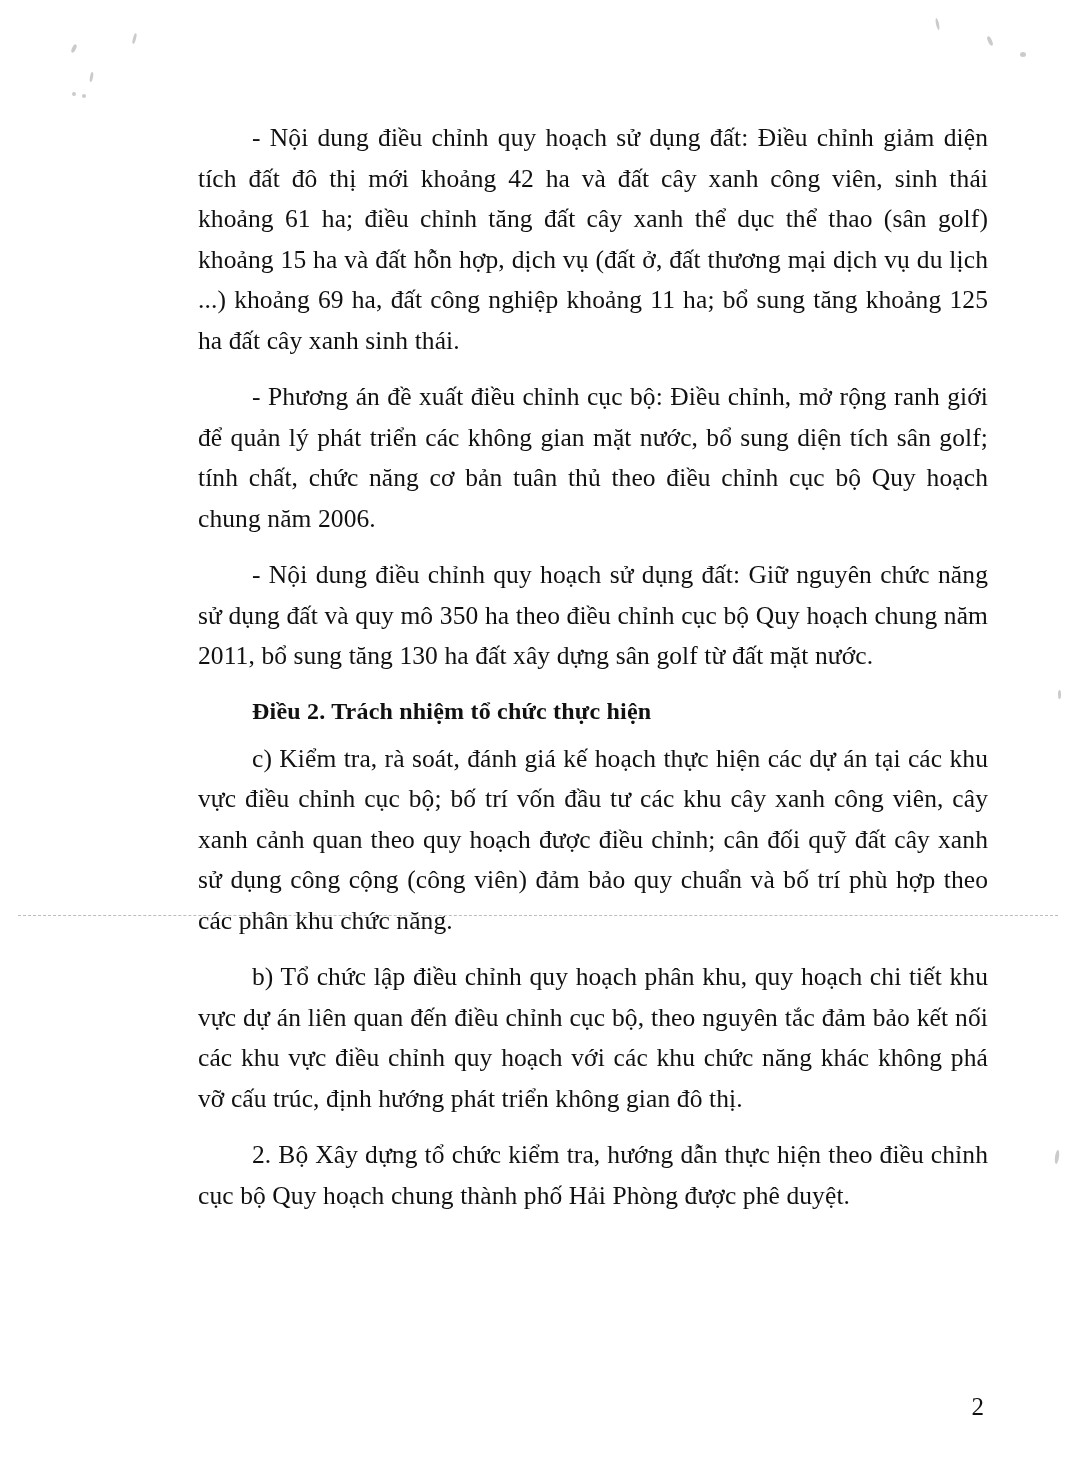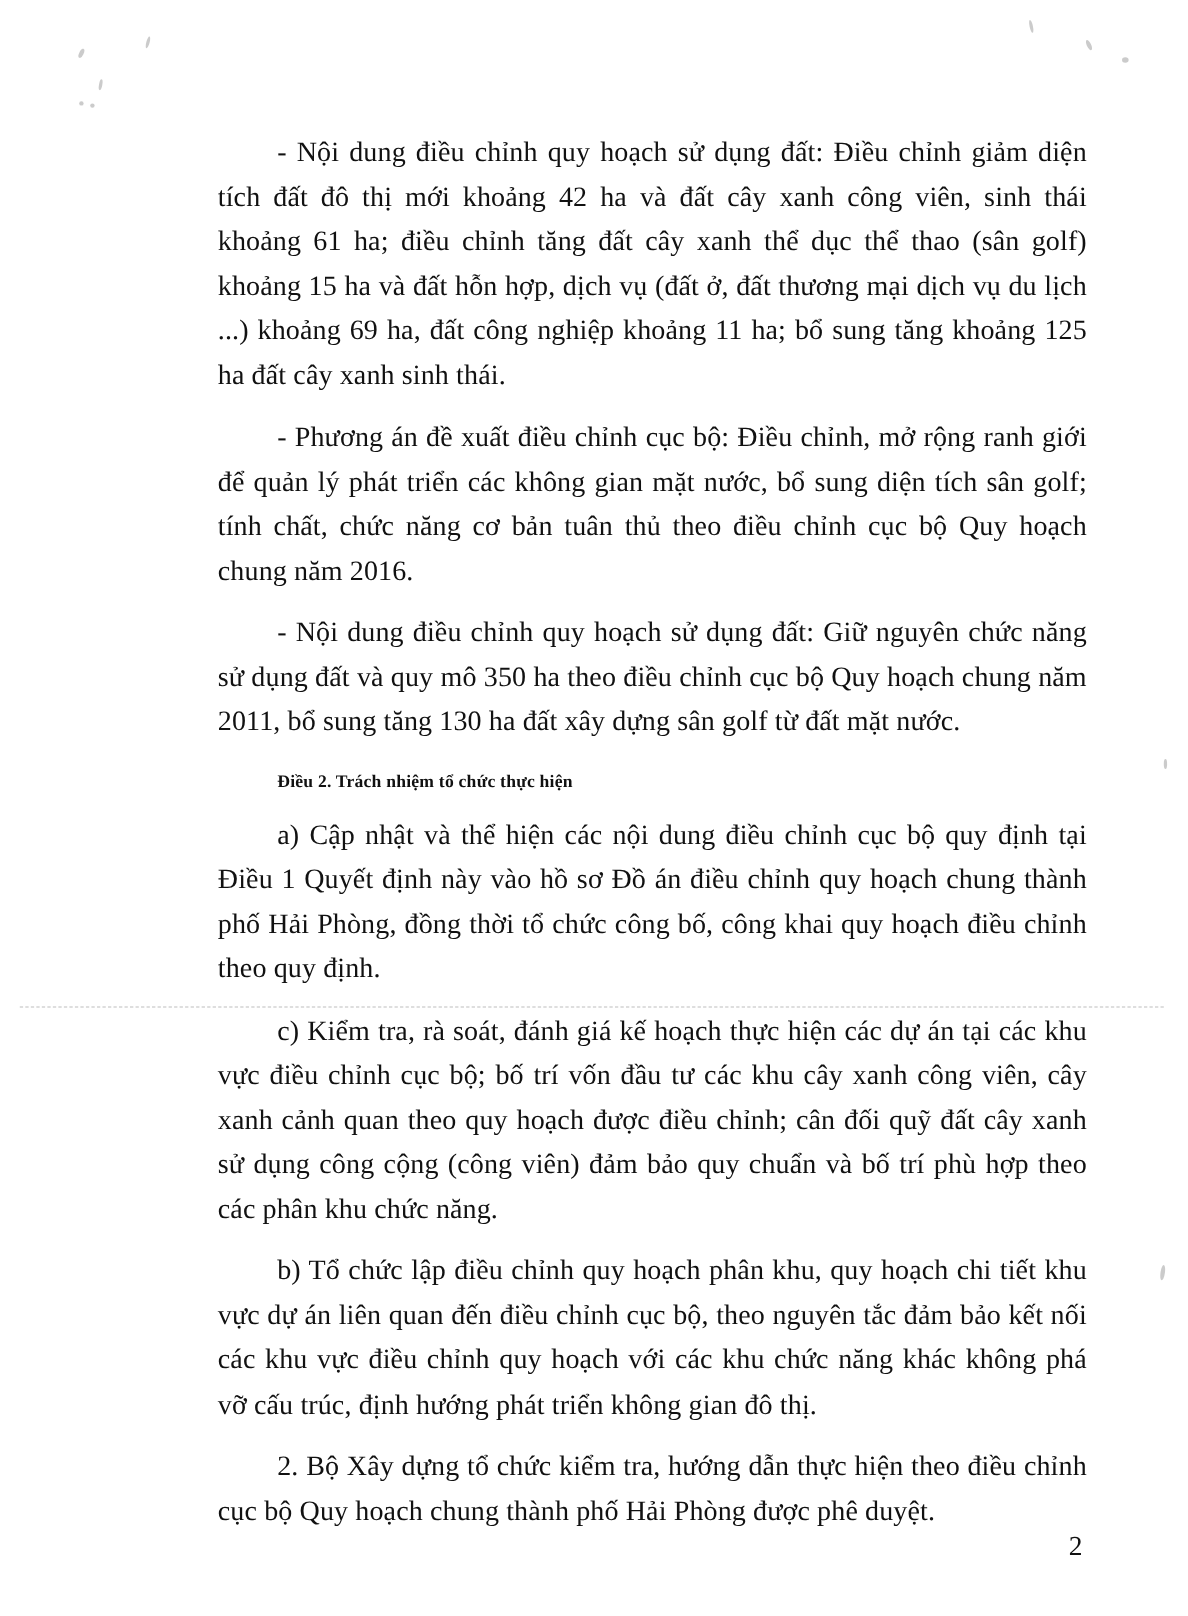--- a/index.html
+++ b/index.html
@@ -47,21 +47,21 @@
     line-height: 40.5px;
     text-align: justify;
     text-justify: inter-word;
     letter-spacing: .1px;
   }
   p.para.indent {
     text-indent: 54px;
   }
   p.heading {
     margin: 14px 0 10px 0;
-    font-size: 16px;
+    font-size: 24px;
     line-height: 36px;
     font-weight: bold;
     text-indent: 54px;
     letter-spacing: .2px;
   }
   p.gap {
     margin-bottom: 16px;
   }
 
   .page-number {
@@ -85,23 +85,22 @@
   <span class="speck" style="left:936px;top:18px;width:3px;height:12px;transform:rotate(-12deg);"></span>
   <span class="speck" style="left:988px;top:36px;width:4px;height:10px;transform:rotate(-25deg);"></span>
   <span class="speck" style="left:1020px;top:52px;width:6px;height:5px;"></span>
   <span class="speck" style="left:1055px;top:1150px;width:4px;height:14px;transform:rotate(8deg);"></span>
   <span class="speck" style="left:1058px;top:690px;width:3px;height:9px;"></span>
 
   <div class="dash-line"></div>
 
   <div class="body-area">
     <p class="para indent gap">- Nội dung điều chỉnh quy hoạch sử dụng đất: Điều chỉnh giảm diện tích đất đô thị mới khoảng 42 ha và đất cây xanh công viên, sinh thái khoảng 61 ha; điều chỉnh tăng đất cây xanh thể dục thể thao (sân golf) khoảng 15 ha và đất hỗn hợp, dịch vụ (đất ở, đất thương mại dịch vụ du lịch ...) khoảng 69 ha, đất công nghiệp khoảng 11 ha; bổ sung tăng khoảng 125 ha đất cây xanh sinh thái.</p>
-    <p class="para indent gap">- Phương án đề xuất điều chỉnh cục bộ: Điều chỉnh, mở rộng ranh giới để quản lý phát triển các không gian mặt nước, bổ sung diện tích sân golf; tính chất, chức năng cơ bản tuân thủ theo điều chỉnh cục bộ Quy hoạch chung năm 2016.</p>
+    <p class="para indent gap">- Phương án đề xuất điều chỉnh cục bộ: Điều chỉnh, mở rộng ranh giới để quản lý phát triển các không gian mặt nước, bổ sung diện tích sân golf; tính chất, chức năng cơ bản tuân thủ theo điều chỉnh cục bộ Quy hoạch chung năm 2006.</p>
     <p class="para indent gap">- Nội dung điều chỉnh quy hoạch sử dụng đất: Giữ nguyên chức năng sử dụng đất và quy mô 350 ha theo điều chỉnh cục bộ Quy hoạch chung năm 2011, bổ sung tăng 130 ha đất xây dựng sân golf từ đất mặt nước.</p>
     <p class="heading">Điều 2. Trách nhiệm tổ chức thực hiện</p>
-    <p class="para indent gap">a) Cập nhật và thể hiện các nội dung điều chỉnh cục bộ quy định tại Điều 1 Quyết định này vào hồ sơ Đồ án điều chỉnh quy hoạch chung thành phố Hải Phòng, đồng thời tổ chức công bố, công khai quy hoạch điều chỉnh theo quy định.</p>
     <p class="para indent gap">c) Kiểm tra, rà soát, đánh giá kế hoạch thực hiện các dự án tại các khu vực điều chỉnh cục bộ; bố trí vốn đầu tư các khu cây xanh công viên, cây xanh cảnh quan theo quy hoạch được điều chỉnh; cân đối quỹ đất cây xanh sử dụng công cộng (công viên) đảm bảo quy chuẩn và bố trí phù hợp theo các phân khu chức năng.</p>
     <p class="para indent gap">b) Tổ chức lập điều chỉnh quy hoạch phân khu, quy hoạch chi tiết khu vực dự án liên quan đến điều chỉnh cục bộ, theo nguyên tắc đảm bảo kết nối các khu vực điều chỉnh quy hoạch với các khu chức năng khác không phá vỡ cấu trúc, định hướng phát triển không gian đô thị.</p>
     <p class="para indent">2. Bộ Xây dựng tổ chức kiểm tra, hướng dẫn thực hiện theo điều chỉnh cục bộ Quy hoạch chung thành phố Hải Phòng được phê duyệt.</p>
   </div>
 
   <div class="page-number">2</div>
 </div>
 
 </body></html>

